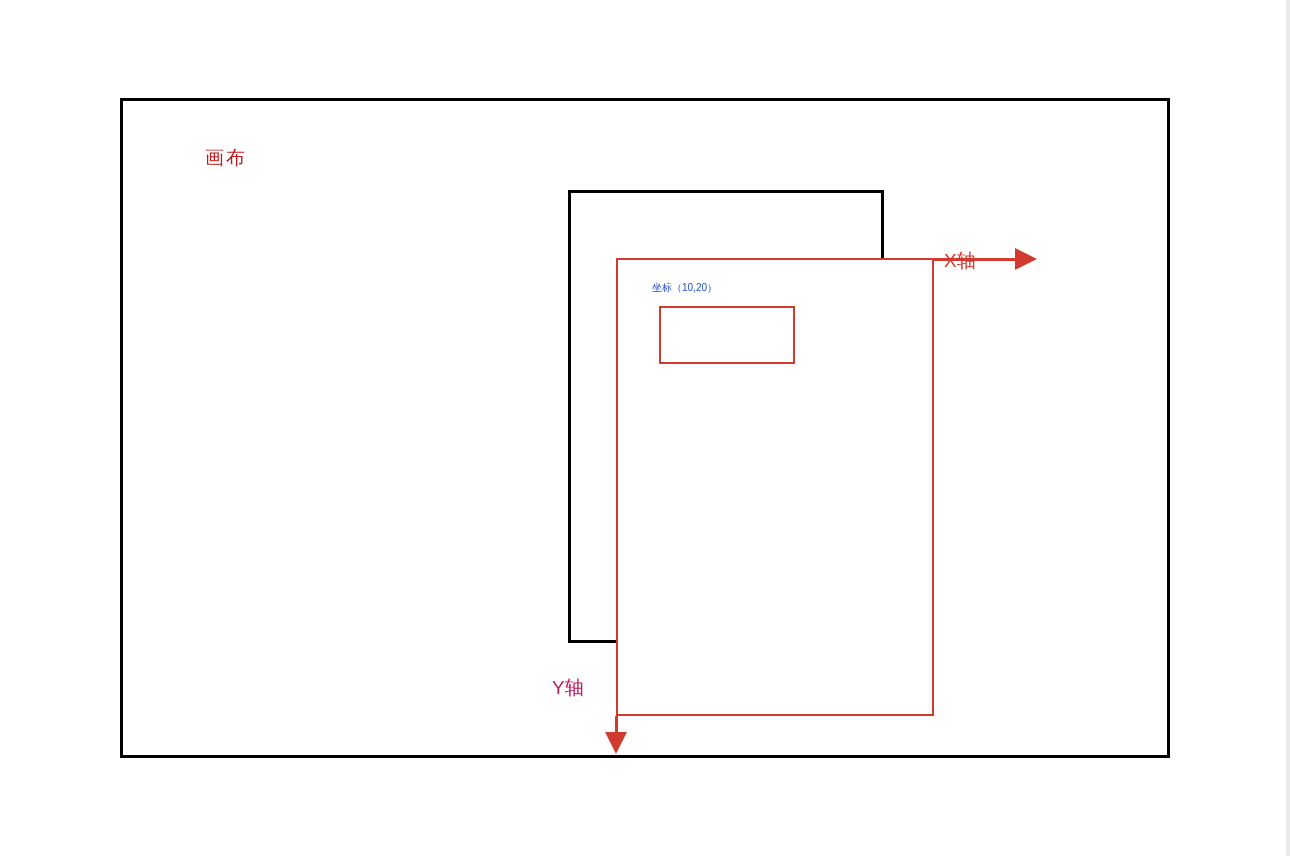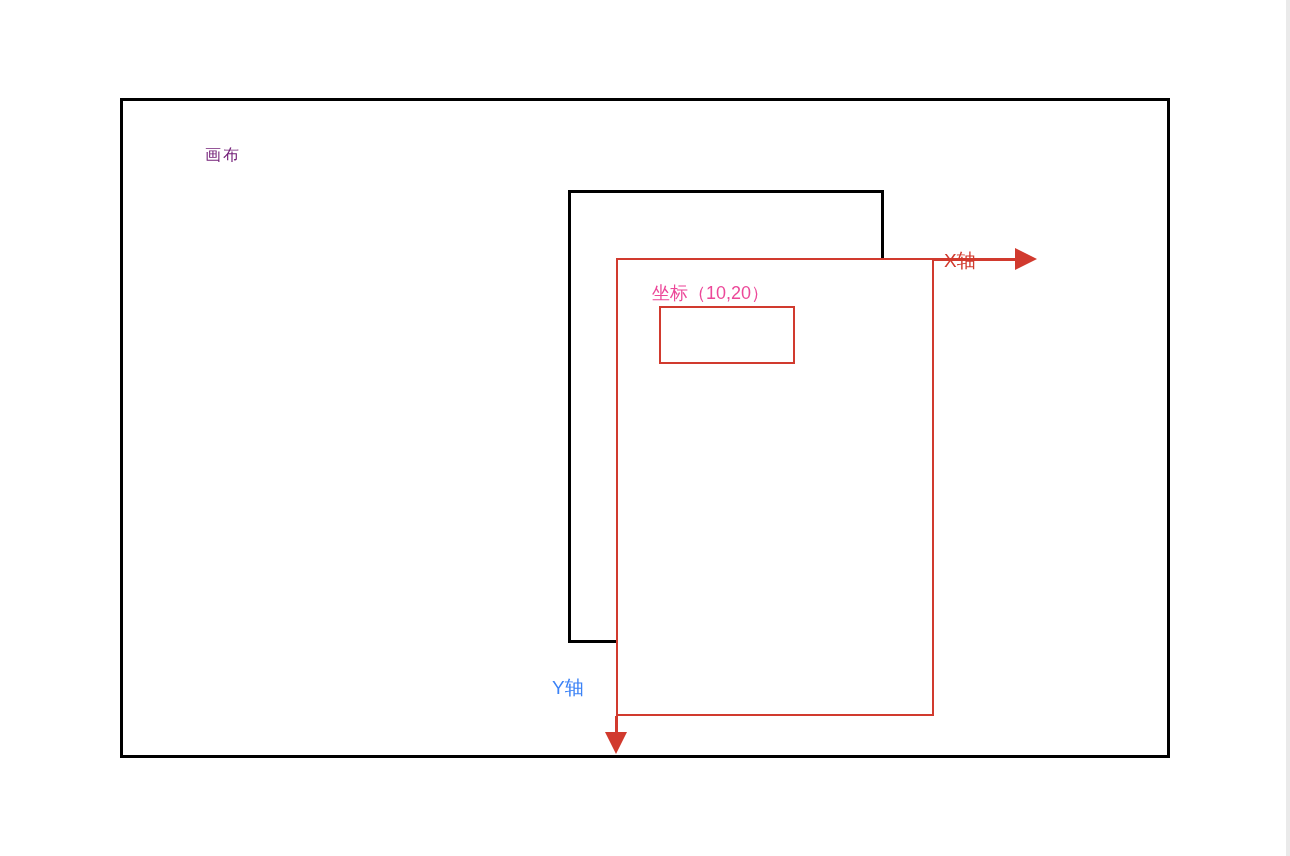--- a/index.html
+++ b/index.html
@@ -34,22 +34,22 @@
       top: 98px;
       width: 1050px;
       height: 660px;
       border: 3px solid #000000;
       background: #ffffff;
     }
     .canvas-label {
       position: absolute;
       left: 205px;
       top: 145px;
-      font-size: 16px;
-      color: #701a75;
+      font-size: 19px;
+      color: #b91c1c;
       letter-spacing: 2px;
     }
     .black-inner-box {
       position: absolute;
       left: 568px;
       top: 190px;
       width: 316px;
       height: 453px;
       border: 3px solid #000000;
       background: #ffffff;
@@ -69,22 +69,22 @@
       top: 306px;
       width: 136px;
       height: 58px;
       border: 2.5px solid #d13a2e;
       background: #ffffff;
     }
     .coord-label {
       position: absolute;
       left: 652px;
       top: 281px;
-      font-size: 18px;
-      color: #ec4899;
+      font-size: 10px;
+      color: #1d4ed8;
       font-weight: 500;
     }
     .x-axis-line {
       position: absolute;
       left: 934px;
       top: 258px;
       width: 90px;
       height: 3px;
       background: #d13a2e;
     }
@@ -123,21 +123,21 @@
       height: 0;
       border-top: 22px solid #d13a2e;
       border-left: 11px solid transparent;
       border-right: 11px solid transparent;
     }
     .y-axis-label {
       position: absolute;
       left: 552px;
       top: 675px;
       font-size: 19px;
-      color: #3b82f6;
+      color: #be185d;
       font-weight: 500;
     }
   </style>
 </head>
 <body>
 
 <div class="page">
   <div class="page-border"></div>
 
   <div class="canvas-outer"></div>

